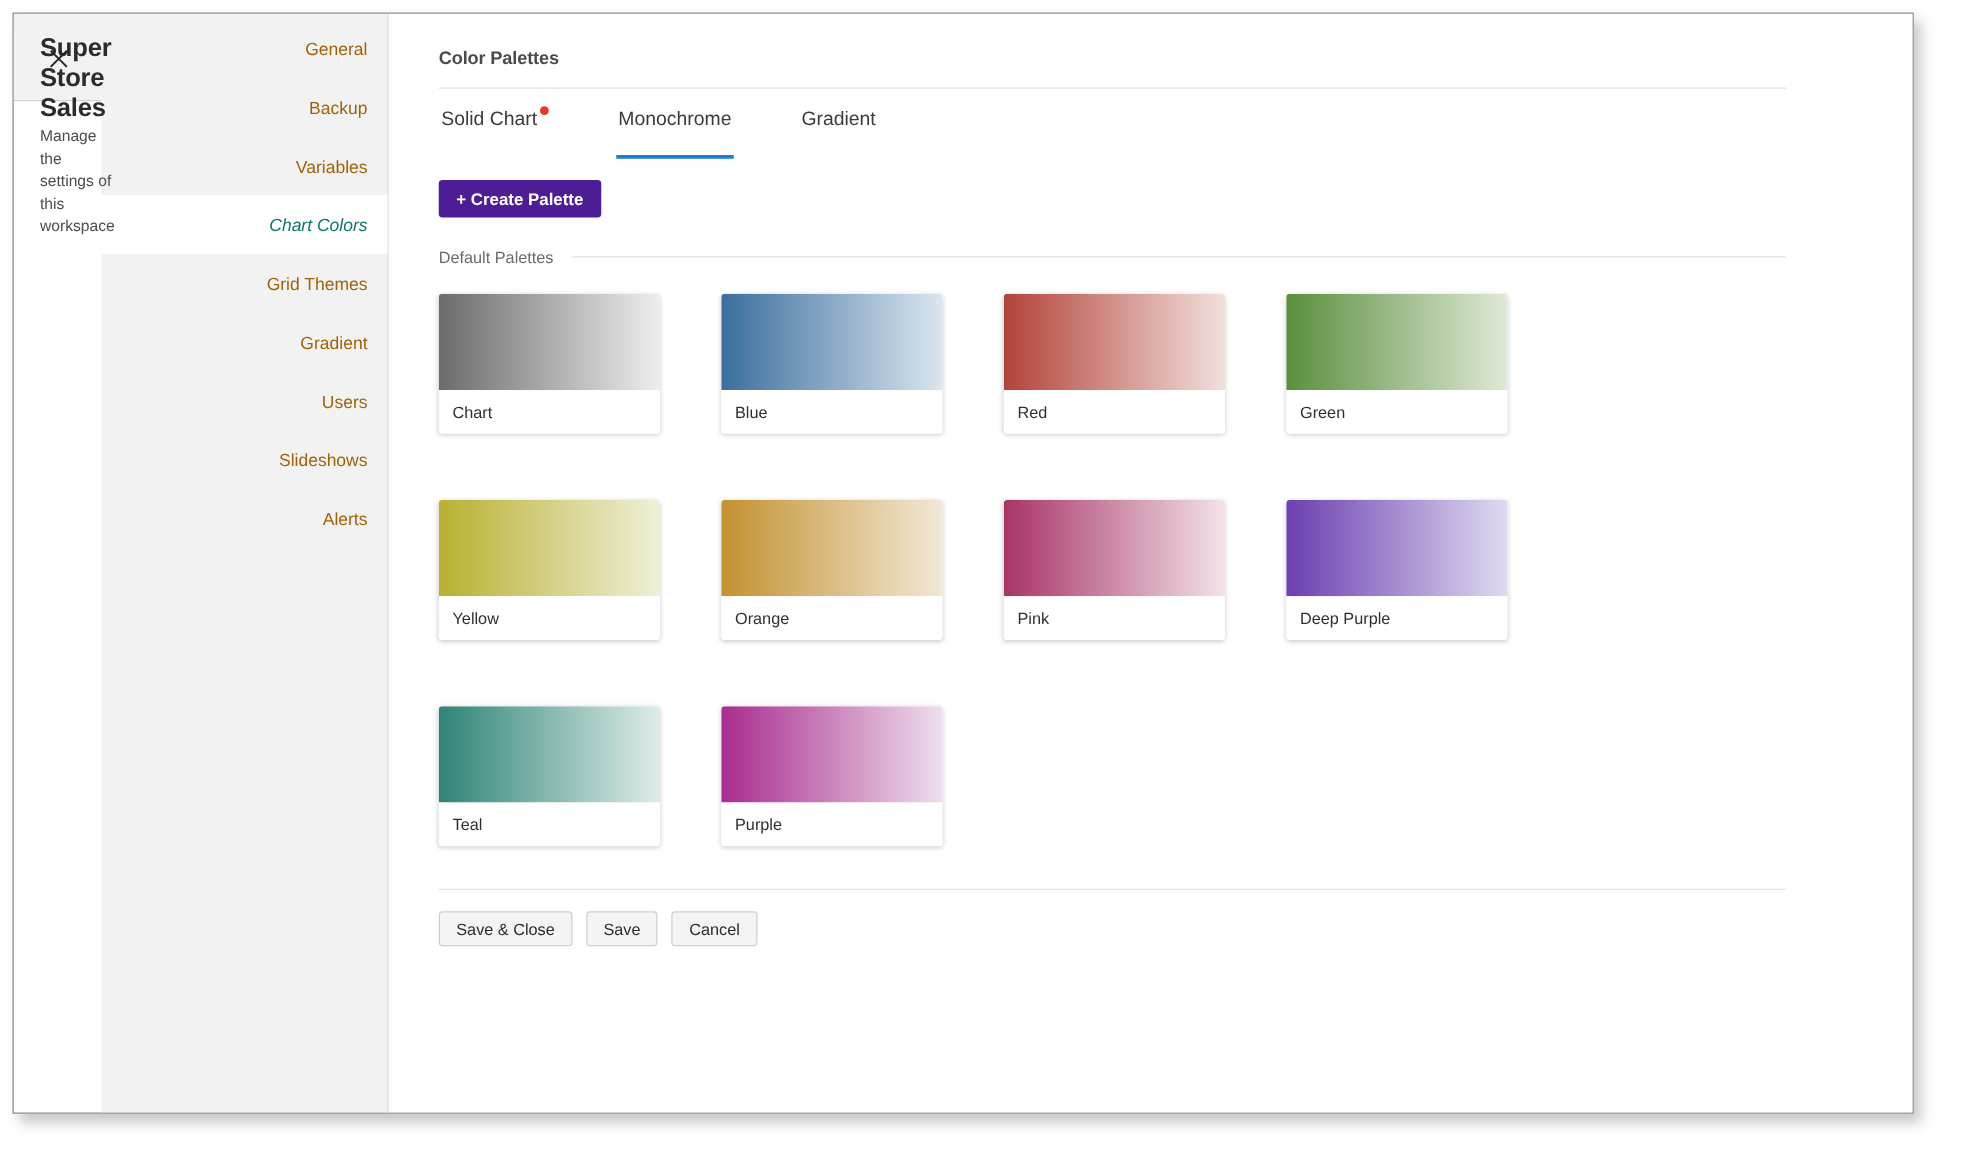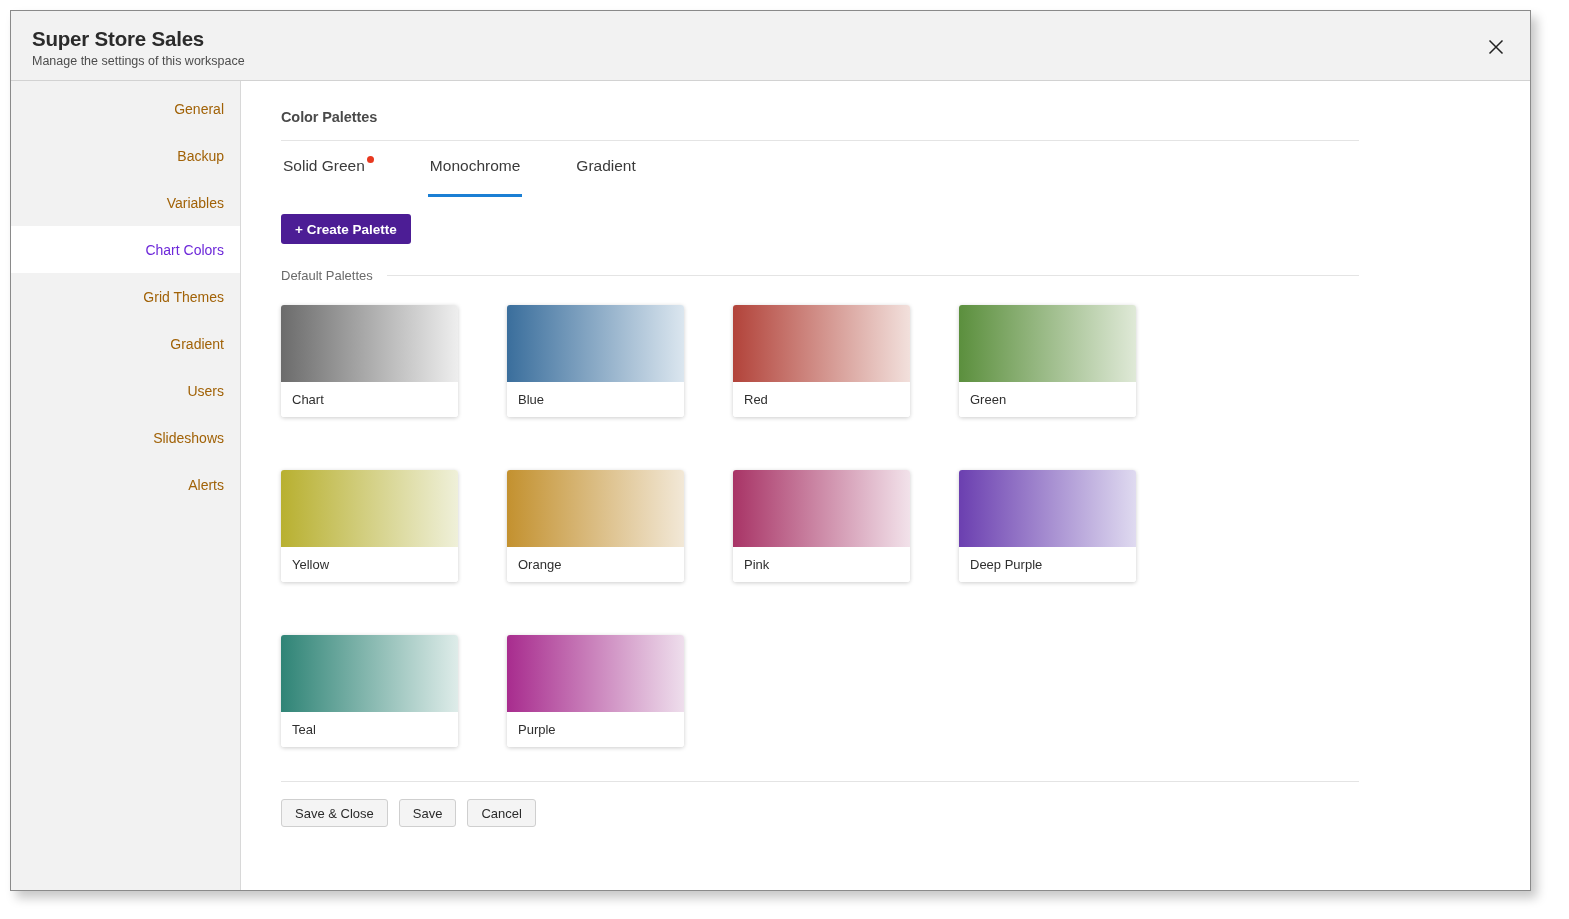--- a/index.html
+++ b/index.html
@@ -13,21 +13,20 @@
 
   #window {
     position: absolute;
     left: 10px; top: 10px;
     width: 1521px; height: 881px;
     background: #ffffff;
     border: 1px solid #8a8a8a;
     box-shadow: 6px 7px 10px rgba(0,0,0,0.22);
     overflow: hidden;
     display: flex;
-    flex-direction: column;
   }
 
   
   #header {
     position: relative;
     height: 70px;
     flex: 0 0 70px;
     background: #f2f2f2;
     border-bottom: 1px solid #d2d2d2;
   }
@@ -59,21 +58,22 @@
   .side-item {
     height: 47px;
     display: flex; align-items: center; justify-content: flex-end;
     padding-right: 16px;
     font-size: 14px;
     color: #a16207;
     cursor: pointer;
   }
   .side-item.active {
     background: #ffffff;
-    color: #6d28d9;
+    color: #0f766e;
+    font-style: italic;
   }
 
   
   #main {
     flex: 1 1 auto;
     background: #ffffff;
     padding: 28px 0 0 40px;
     overflow: hidden;
     position: relative;
   }
@@ -219,21 +219,21 @@
           <span>Alerts</span>
         </div>
       </div>
 
     <div id="main">
 
       <div class="section-title">Color Palettes</div>
       <div class="rule"></div>
 
       <div id="tabs">
-          <div class="tab"><span>Solid Green</span><span class="dot"></span></div>
+          <div class="tab"><span>Solid Chart</span><span class="dot"></span></div>
           <div class="tab active"><span>Monochrome</span></div>
           <div class="tab"><span>Gradient</span></div>
         </div>
 
       <button id="create-palette">+ Create Palette</button>
 
       <div id="defaults-head">
         <span class="lbl">Default Palettes</span>
         <span class="line"></span>
       </div>

